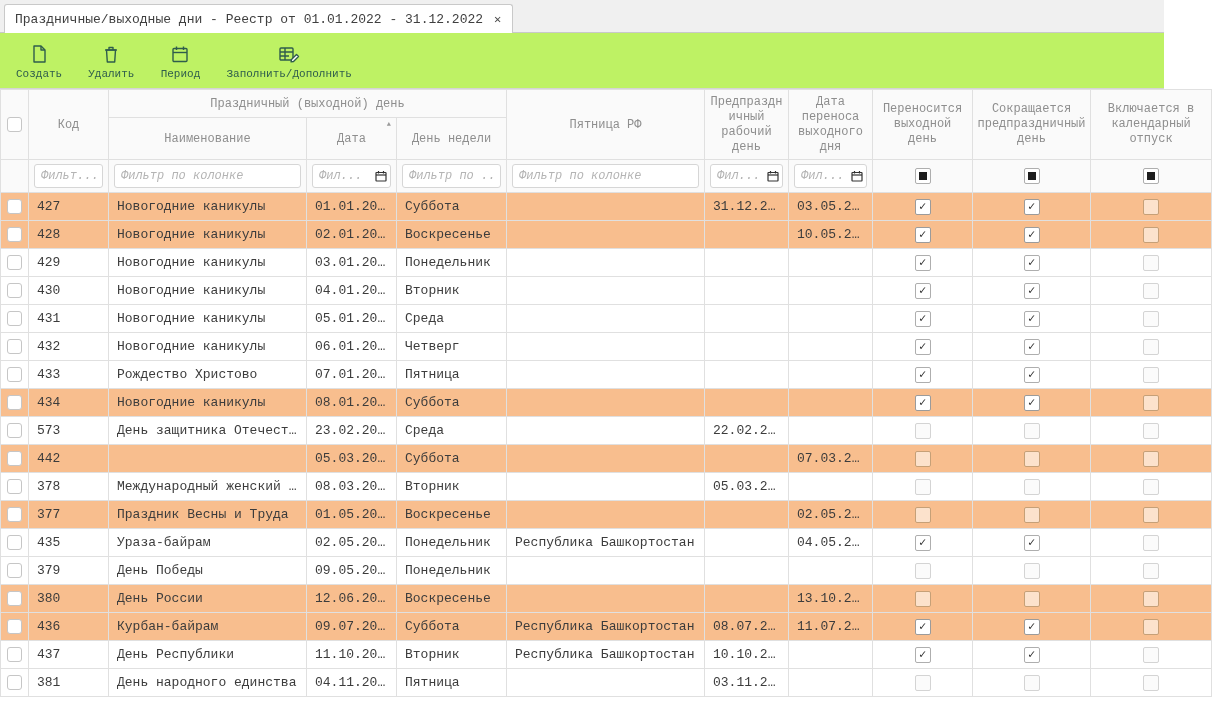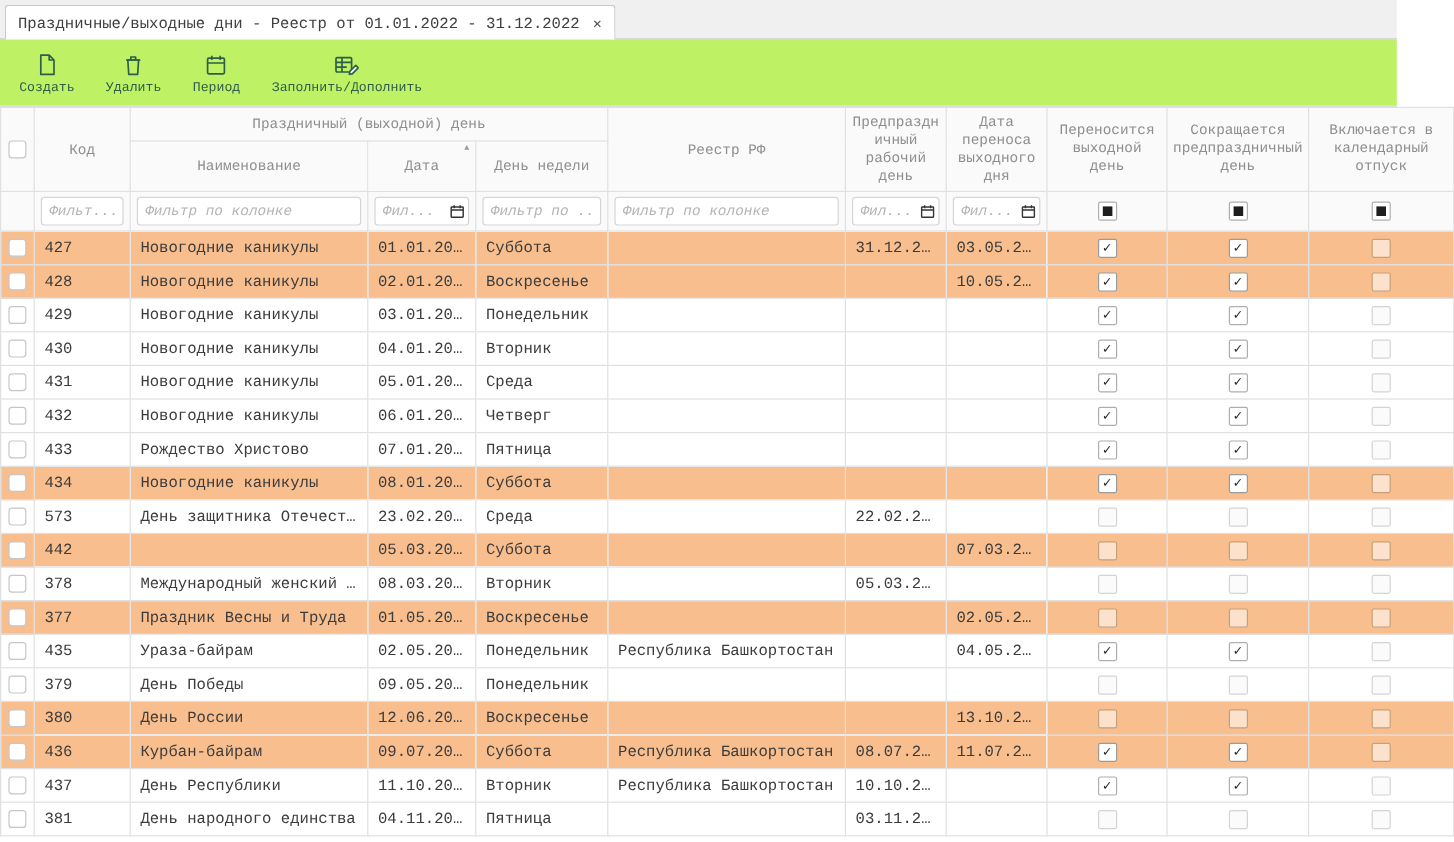--- a/index.html
+++ b/index.html
@@ -140,21 +140,21 @@
           <col class="cb2">
           <col class="cb3">
       </colgroup>
       <thead>
         <tr class="hr1">
           <th rowspan="2">
             <div class="rowcb"></div>
           </th>
           <th rowspan="2">Код</th>
           <th colspan="3" class="group">Праздничный (выходной) день</th>
-          <th rowspan="2">Реестр РФ</th>
+          <th rowspan="2">Пятница РФ</th>
           <th rowspan="2" class="wrap">Предпраздничный рабочий день</th>
           <th rowspan="2" class="wrap">Дата переноса выходного дня</th>
           <th rowspan="2" class="wrap">Переносится выходной день</th>
           <th rowspan="2" class="wrap">Сокращается предпраздничный день</th>
           <th rowspan="2" class="wrap">Включается в календарный отпуск</th>
         </tr>
         <tr class="hr2">
           <th>Наименование</th>
           <th class="datecol">
             <span>Дата</span>

